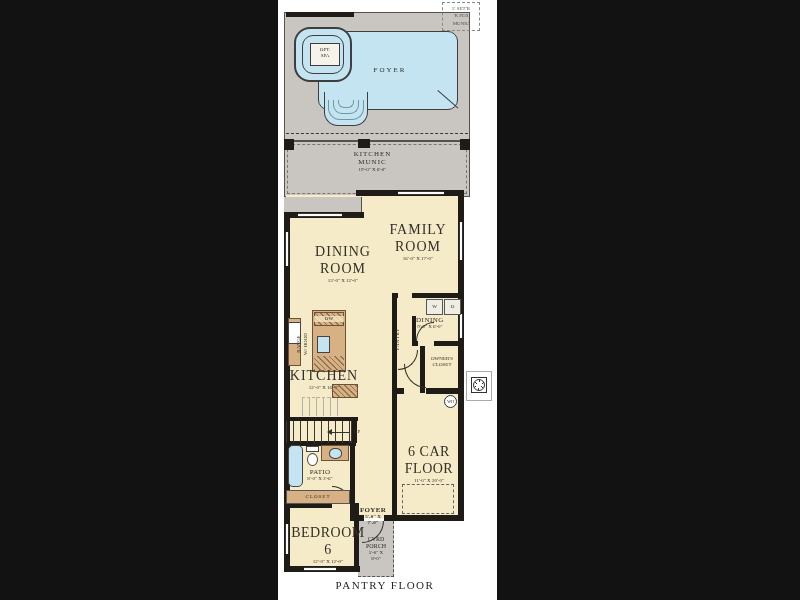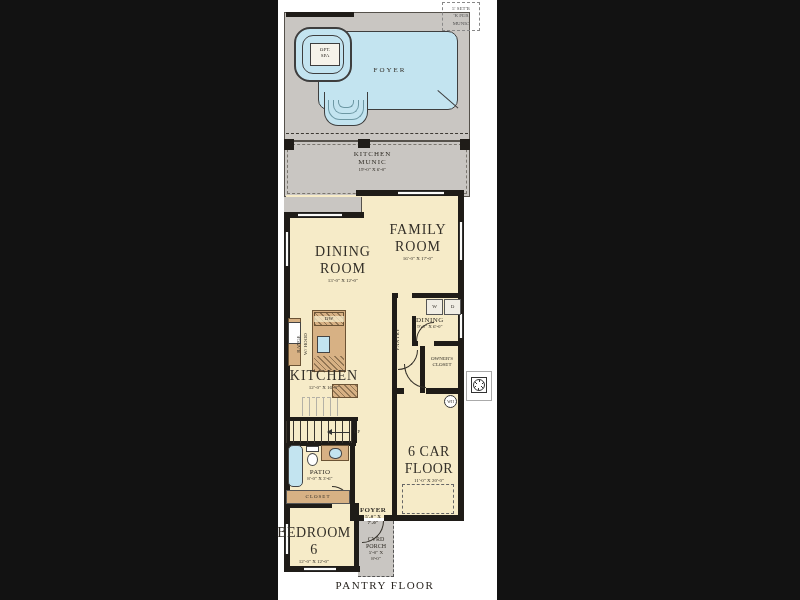--- a/index.html
+++ b/index.html
@@ -188,21 +188,21 @@
 <div class="abs lbl" style="left:295px;top:468px;width:50px;">
   <span class="n7" style="display:block;">PATIO</span>
   <span class="t5" style="display:block;">8'-0" X 3'-6"</span>
 </div>
 <div class="abs lbl t5" style="left:286px;top:494px;width:64px;letter-spacing:1px;">CLOSET</div>
 <div class="abs lbl" style="left:354px;top:506px;width:38px;font-weight:bold;">
   <span class="n7" style="display:block;">FOYER</span>
   <span class="t5" style="display:block;">5'-0" X</span>
   <span class="t5" style="display:block;">7'-0"</span>
 </div>
-<div class="abs lbl" style="left:274px;top:525px;width:80px;">
+<div class="abs lbl" style="left:288px;top:525px;width:80px;">
   <span class="n8" style="display:block;letter-spacing:.5px;">BEDROOM 6</span>
   <span class="t5" style="display:block;">12'-0" X 12'-0"</span>
 </div>
 <div class="abs lbl" style="left:359px;top:536px;width:34px;">
   <span class="d6" style="display:block;">CVRD</span>
   <span class="d6" style="display:block;">PORCH</span>
   <span class="t5" style="display:block;">5'-0" X</span>
   <span class="t5" style="display:block;">8'-0"</span>
 </div>
 

